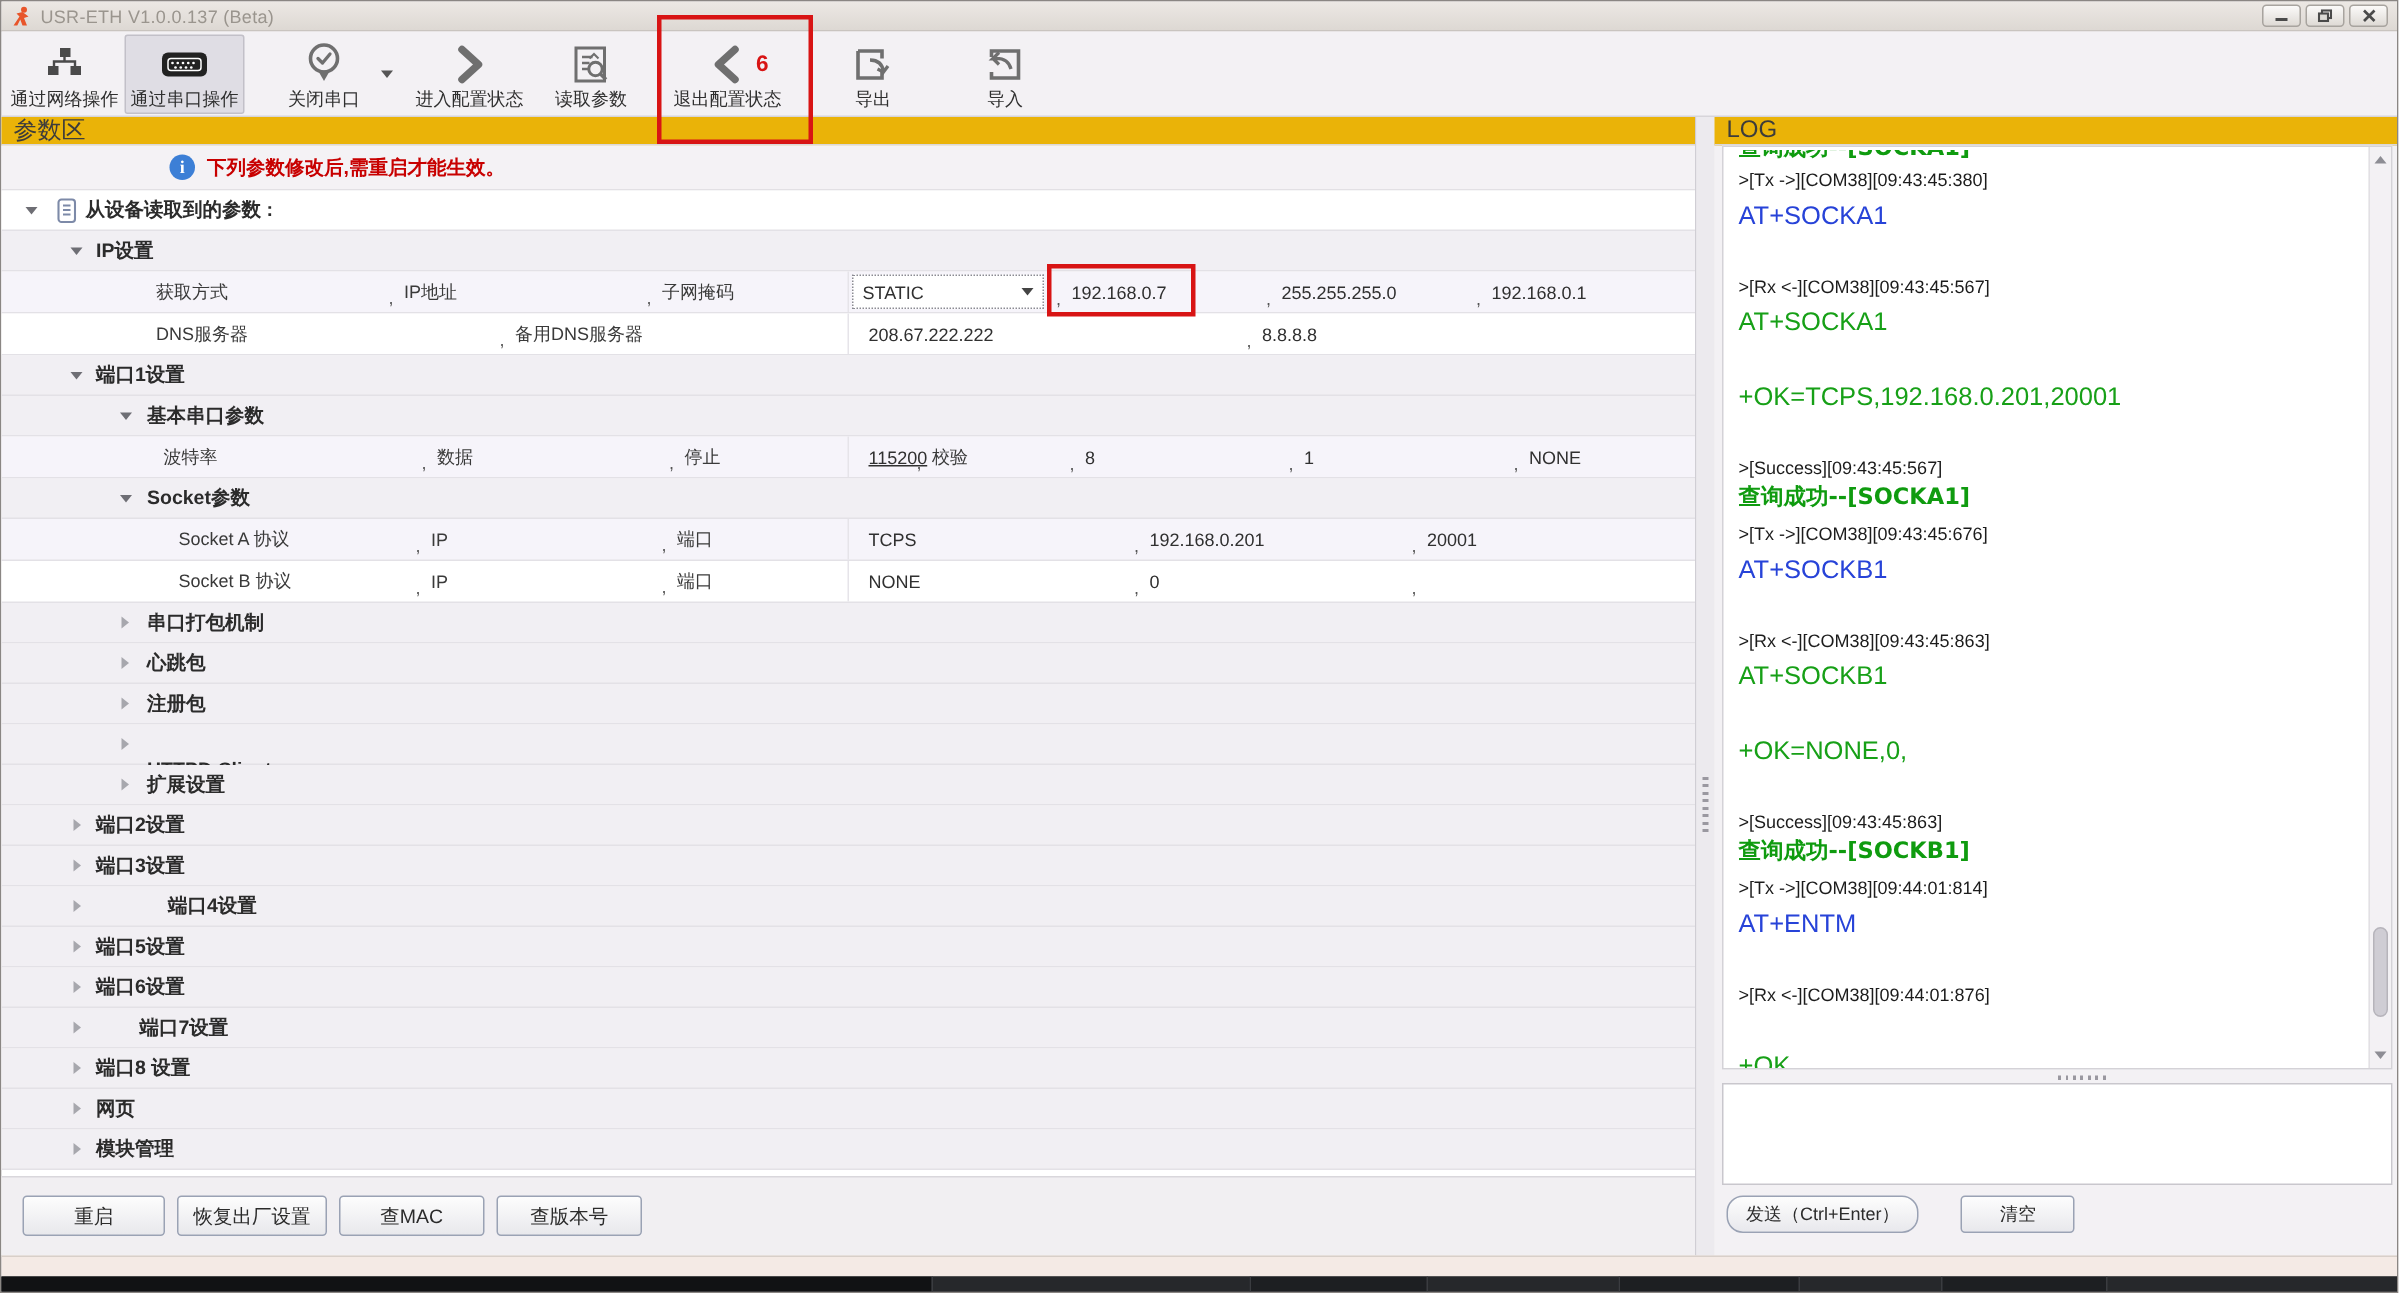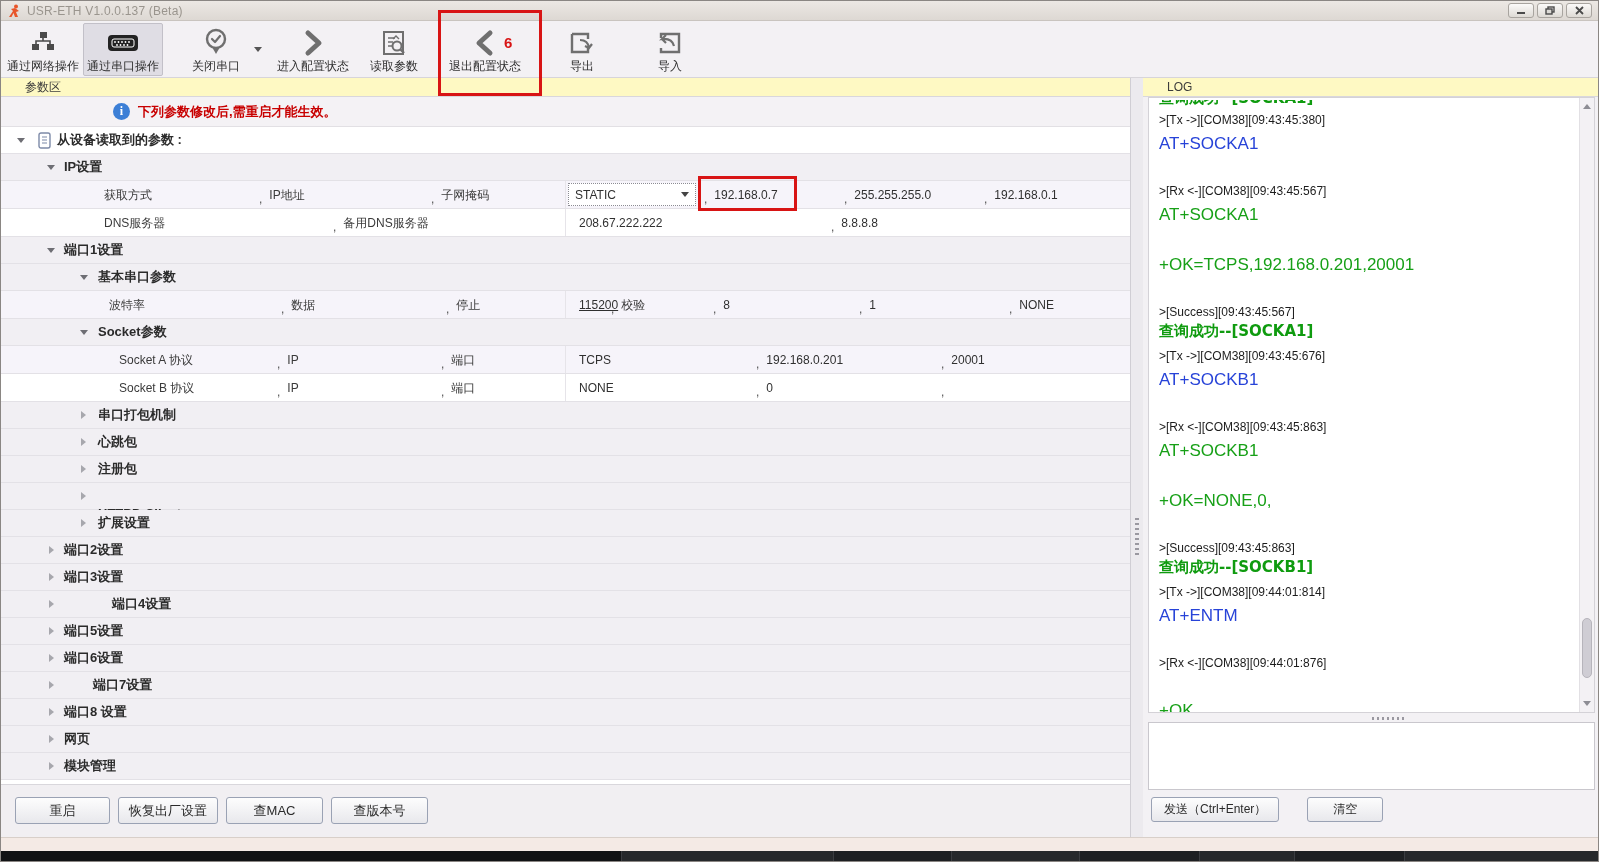--- a/index.html
+++ b/index.html
@@ -29,21 +29,21 @@
   .tbtn .tlabel{font-size:12px;color:#2f2f2f;white-space:nowrap;}
   .tbtn.selected{background:#dfdde4;border-color:#c2c0c8;}
   .tbtn.narrow{width:70px;}
   .tb-caret{width:14px;height:53px;display:flex;align-items:center;justify-content:center;}
   .caret-down{width:0;height:0;border-left:4px solid transparent;border-right:4px solid transparent;border-top:5px solid #555;}
   .tb-badge{position:absolute;left:503px;top:33px;color:var(--red);font-size:15px;font-weight:bold;}
   .tbtn.exit{width:96px;}
 
   
   .param-panel{position:absolute;left:0;top:77px;width:1130px;bottom:24px;background:#fff;border-right:1px solid #d0ced4;}
-  .panel-header{height:19px;background:#fef9c3;border-bottom:1px solid #d9d7dc;font-size:12px;color:#3c3c3c;display:flex;align-items:center;padding-left:24px;}
+  .panel-header{height:19px;background:#eab308;border-bottom:1px solid #d9d7dc;font-size:16px;color:#3c3c3c;display:flex;align-items:center;padding-left:8px;}
   .vsplit{position:absolute;left:1130px;top:77px;width:12px;bottom:24px;background:#eceaee;}
   .vsplit .dots{position:absolute;left:4px;top:440px;width:4px;height:40px;background-image:repeating-linear-gradient(#9a98a0 0 2px,transparent 2px 5px);}
   .log-panel{position:absolute;left:1142px;top:77px;right:0;bottom:24px;background:#f3f1f4;}
 
   
   .info-row{height:30px;background:#f4f2f5;border-bottom:1px solid #e2e0e4;display:flex;align-items:center;}
   .info-icon{width:17px;height:17px;border-radius:50%;background:#3c7fd6;color:#fff;font-size:12px;font-weight:bold;font-family:"Liberation Serif",serif;display:flex;align-items:center;justify-content:center;margin-left:112px;}
   .info-icon::after{content:"i";}
   .notice-text{color:var(--notice);font-size:13px;font-weight:bold;margin-left:8px;}
   .trow{position:relative;border-bottom:1px solid #e3e1e6;}
@@ -419,21 +419,21 @@
       <span class="sb-up"></span>
       <span class="sb-thumb"></span>
       <span class="sb-down"></span>
     </div>
 
     <div class="hsplit">
         <span class="dots"></span>
       </div>
     <div class="send-box"></div>
     <div class="log-btns">
-      <div class="lbtn" style="min-width:118px;">发送（Ctrl+Enter）</div>
+      <div class="lbtn" style="min-width:118px;border-radius:11px;">发送（Ctrl+Enter）</div>
       <div class="lbtn" style="min-width:76px;margin-left:14px;">清空</div>
     </div>
   </div>
 
   <div class="statusbar"></div>
   <div class="taskbar">
     <span class="seg" style="width:620px;border-left:none;background:#111214;"></span>
     <span class="seg" style="width:212px;"></span>
     <span class="seg" style="width:118px;background:#1d1f22;"></span>
     <span class="seg" style="width:128px;"></span>

